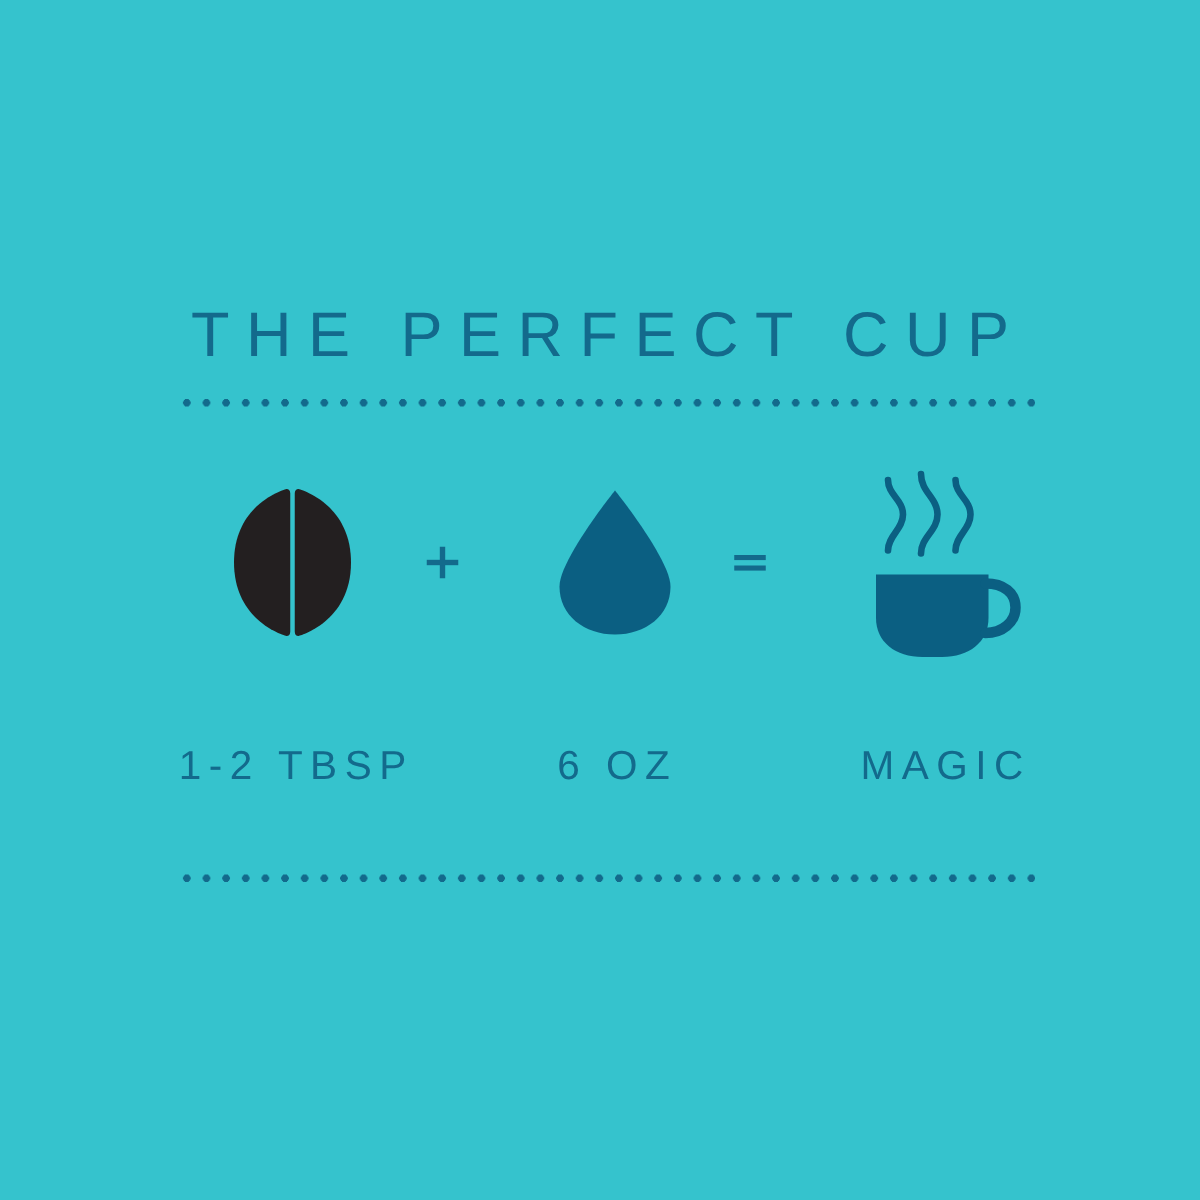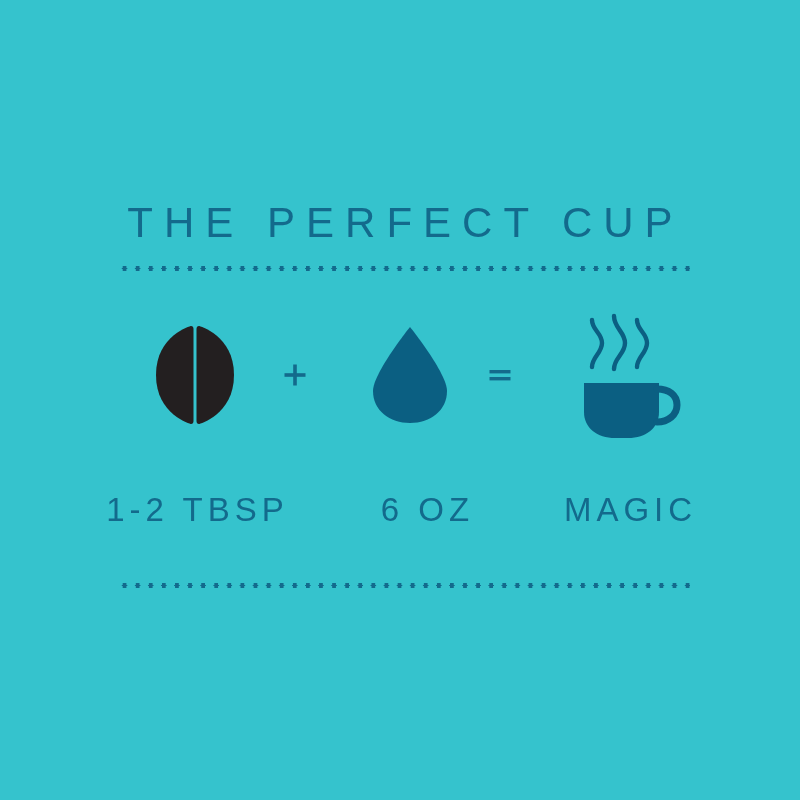--- a/index.html
+++ b/index.html
@@ -98,30 +98,30 @@
     left: 0;
     top: 492px;
     width: 800px;
     height: 36px;
   }
   .label {
     position: absolute;
     top: 0;
     text-align: center;
     font-family: "Liberation Sans", sans-serif;
-    font-size: 33px;
+    font-size: 27px;
     font-weight: 400;
     letter-spacing: 5px;
     text-indent: 5px;
     color: #136a8c;
     line-height: 36px;
     white-space: nowrap;
   }
   .label-bean { left: 95px;  width: 200px; }
-  .label-drop { left: 350px; width: 150px; }
+  .label-drop { left: 334px; width: 150px; }
   .label-cup  { left: 548px; width: 160px; }
 </style>
 </head>
 <body>
 
 <div id="poster">
 
   <div class="title">THE PERFECT CUP</div>
 
   <div class="divider top"></div>

